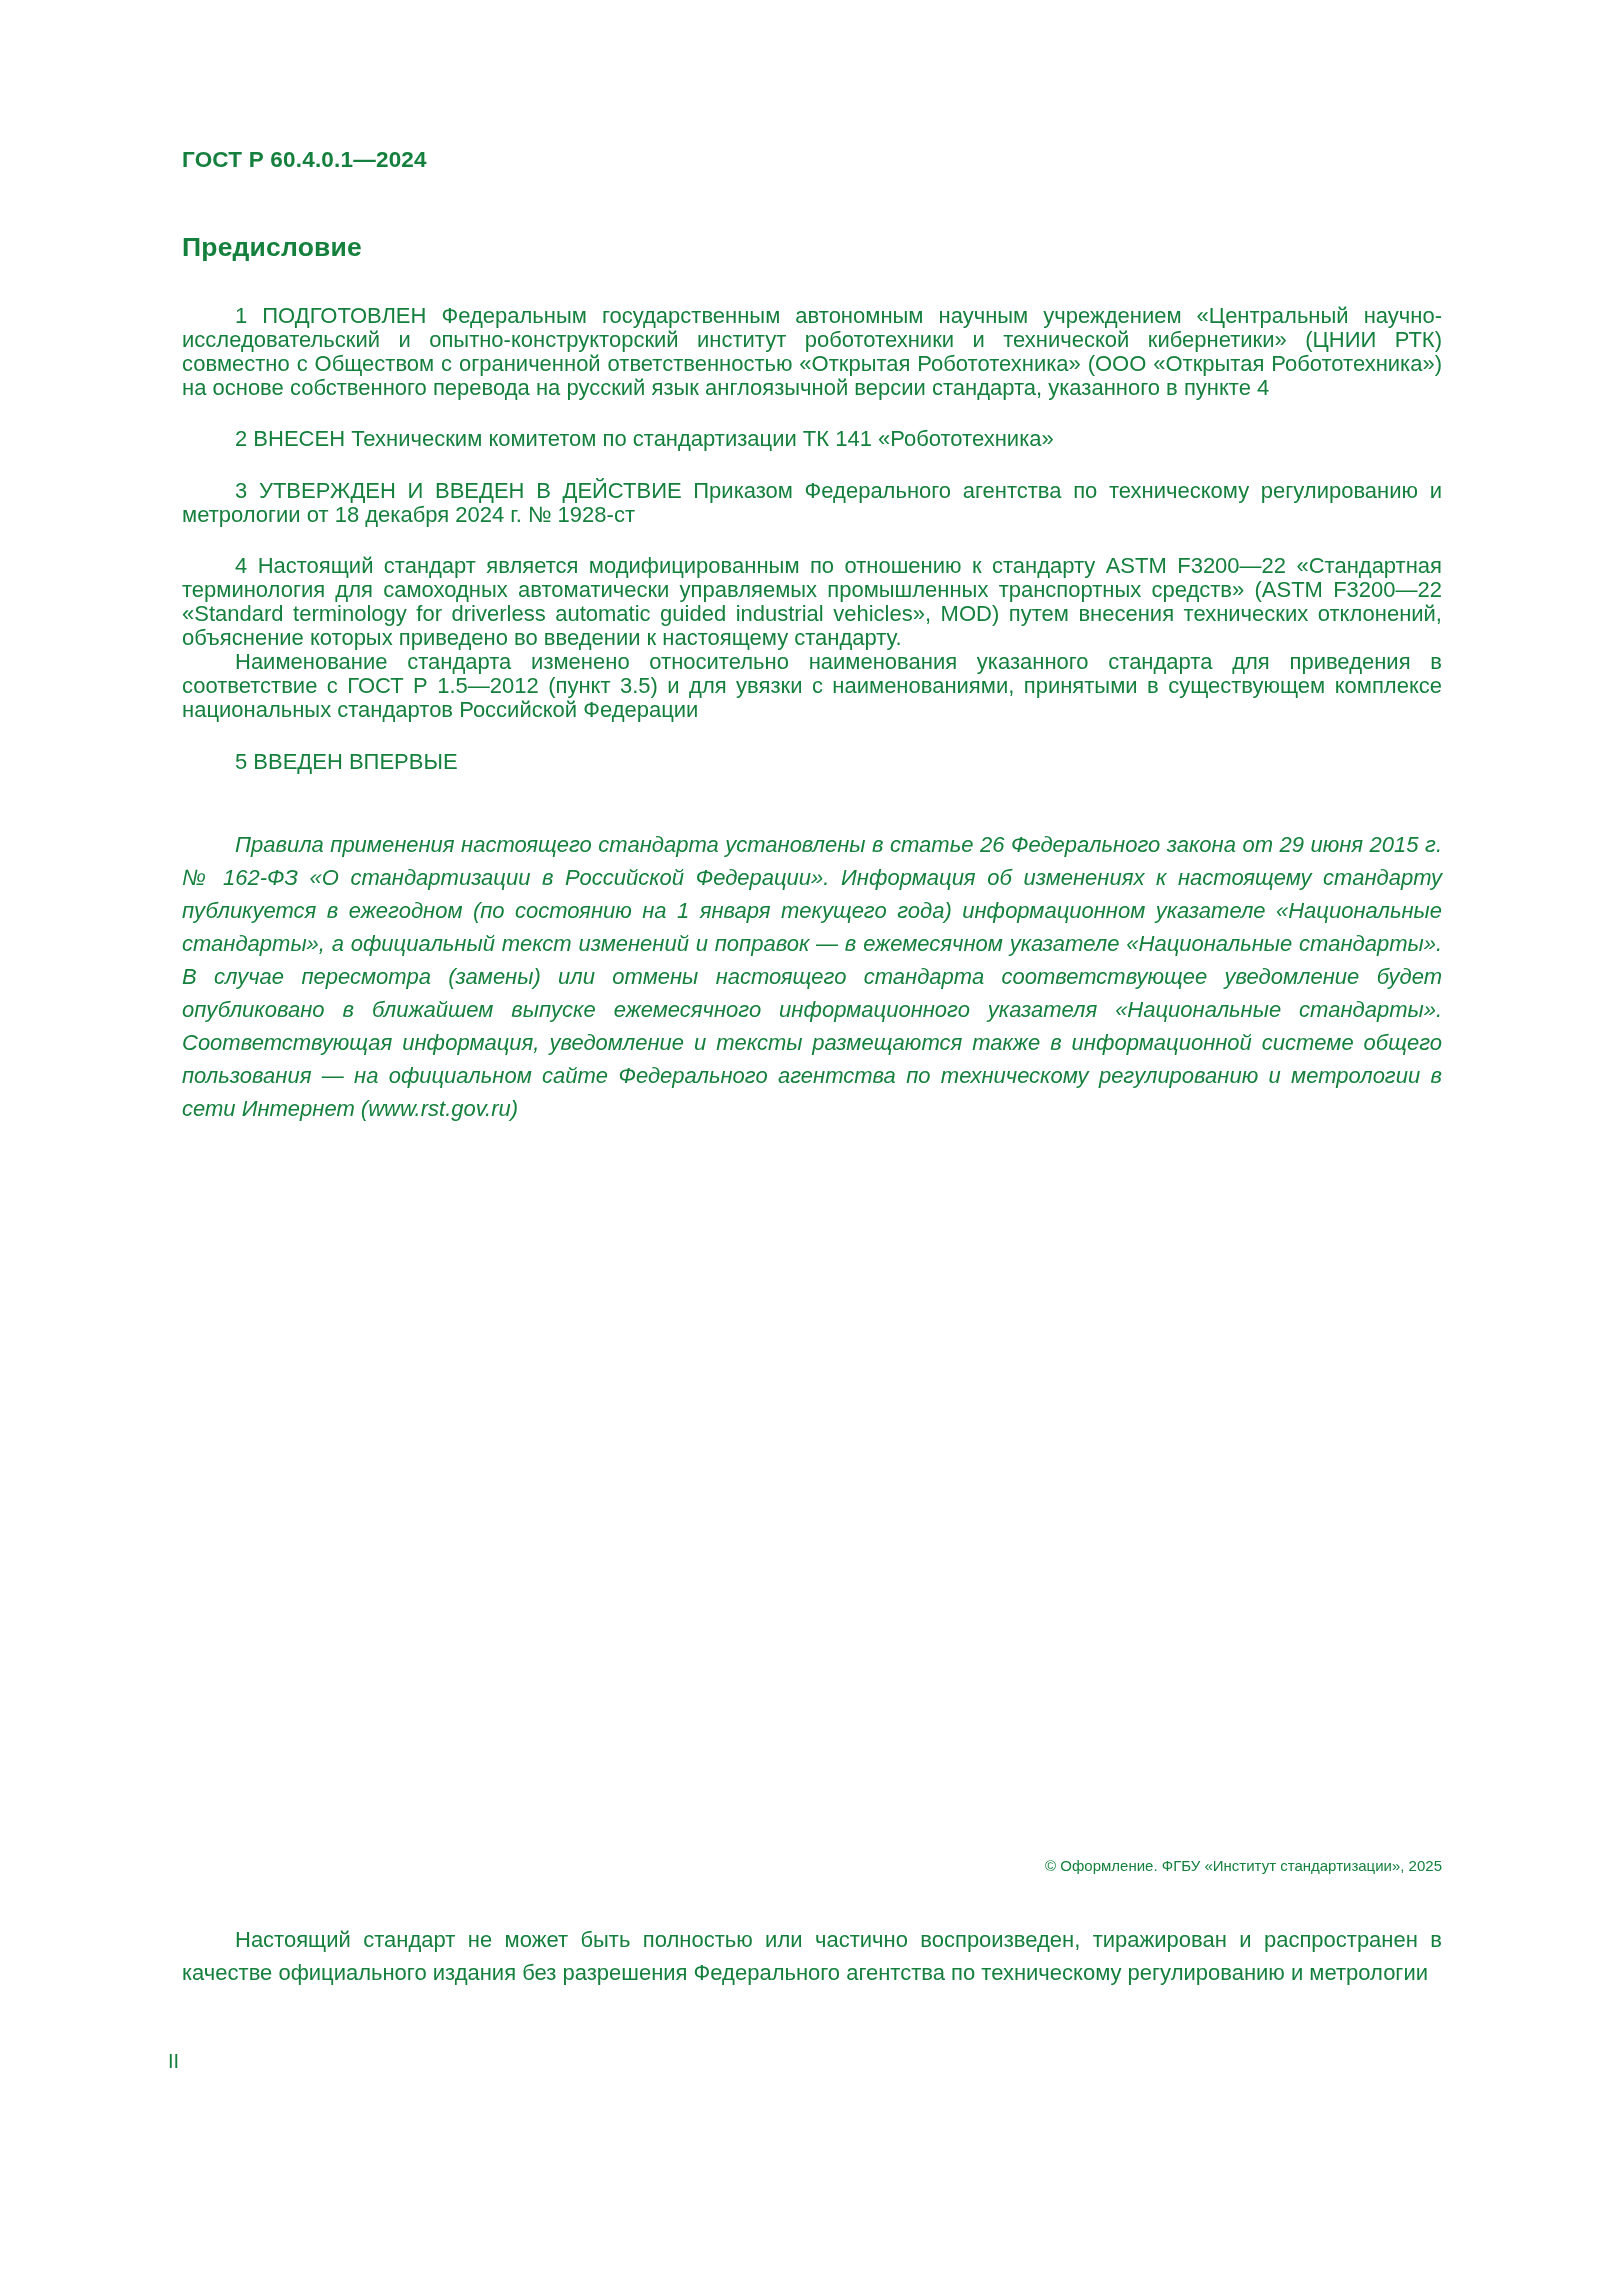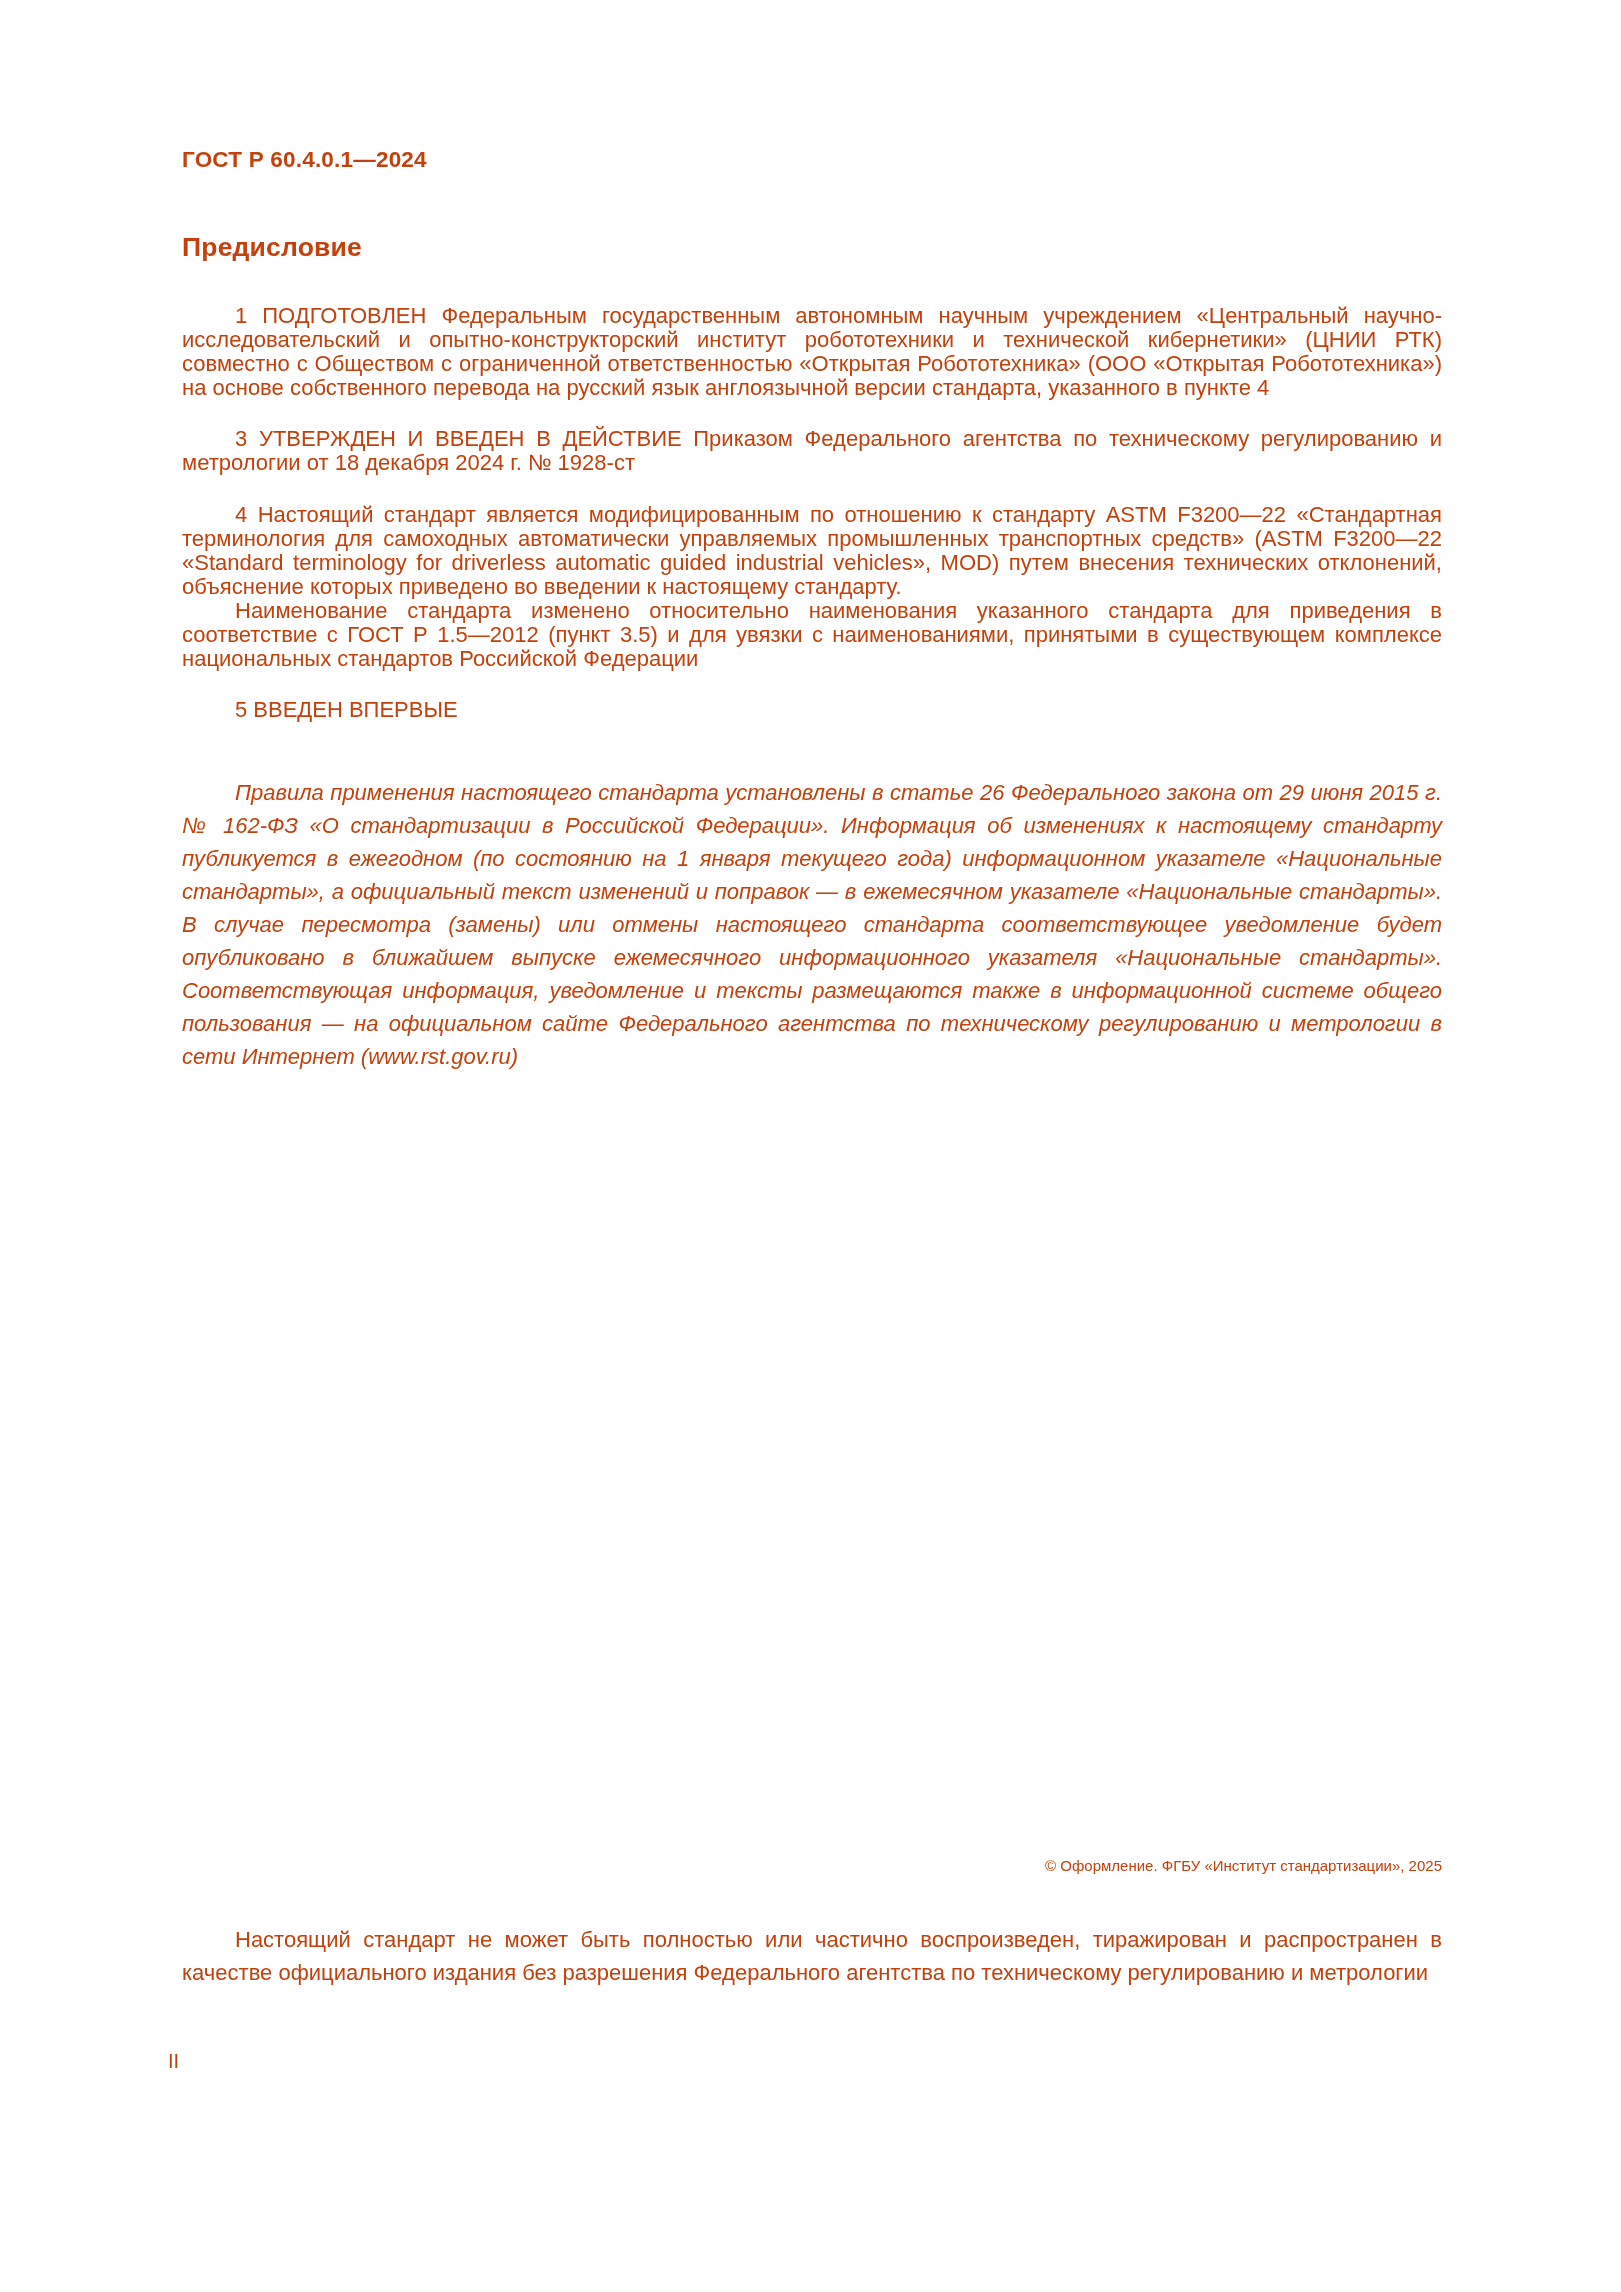--- a/index.html
+++ b/index.html
@@ -7,21 +7,21 @@
     padding: 0;
     background: #ffffff;
   }
   .page {
     position: relative;
     width: 1621px;
     height: 2293px;
     margin: 0 auto;
     background: #ffffff;
     font-family: "Liberation Sans", sans-serif;
-    color: #c2410c;
+    color: #15803d;
     box-sizing: border-box;
   }
   .content {
     position: absolute;
     left: 182px;
     top: 147px;
     width: 1260px;
   }
   .running-head {
     font-size: 22.5px;
@@ -95,20 +95,21 @@
 <div class="page">
 
   <div class="content">
 
     <div class="running-head">ГОСТ Р 60.4.0.1—2024</div>
 
     <h1 class="doc-title">Предисловие</h1>
 
     <p class="body-par">1  ПОДГОТОВЛЕН  Федеральным  государственным  автономным  научным  учреждением  «Центральный научно-исследовательский и опытно-конструкторский институт робототехники и технической кибернетики» (ЦНИИ РТК) совместно с Обществом с ограниченной ответственностью «Открытая Робототехника» (ООО «Открытая Робототехника») на основе собственного перевода на русский язык англоязычной версии стандарта, указанного в пункте 4</p>
 
+    <p class="body-par">2 ВНЕСЕН Техническим комитетом по стандартизации ТК 141 «Робототехника»</p>
 
     <p class="body-par">3 УТВЕРЖДЕН И ВВЕДЕН В ДЕЙСТВИЕ Приказом Федерального агентства по техническому регулированию и метрологии от 18 декабря 2024 г. № 1928-ст</p>
 
     <p class="body-par tight">4 Настоящий стандарт является модифицированным по отношению к стандарту ASTM F3200—22 «Стандартная терминология для самоходных автоматически управляемых промышленных транспортных средств» (ASTM F3200—22 «Standard terminology for driverless automatic guided industrial vehicles», MOD) путем внесения технических отклонений, объяснение которых приведено во введении к настоящему стандарту.</p>
 
     <p class="body-par nogap">Наименование стандарта изменено относительно наименования указанного стандарта для приведения в соответствие с ГОСТ Р 1.5—2012 (пункт 3.5) и для увязки с наименованиями, принятыми в существующем комплексе национальных стандартов Российской Федерации</p>
 
     <p class="body-par">5 ВВЕДЕН ВПЕРВЫЕ</p>
 
     <div class="italic-block">

